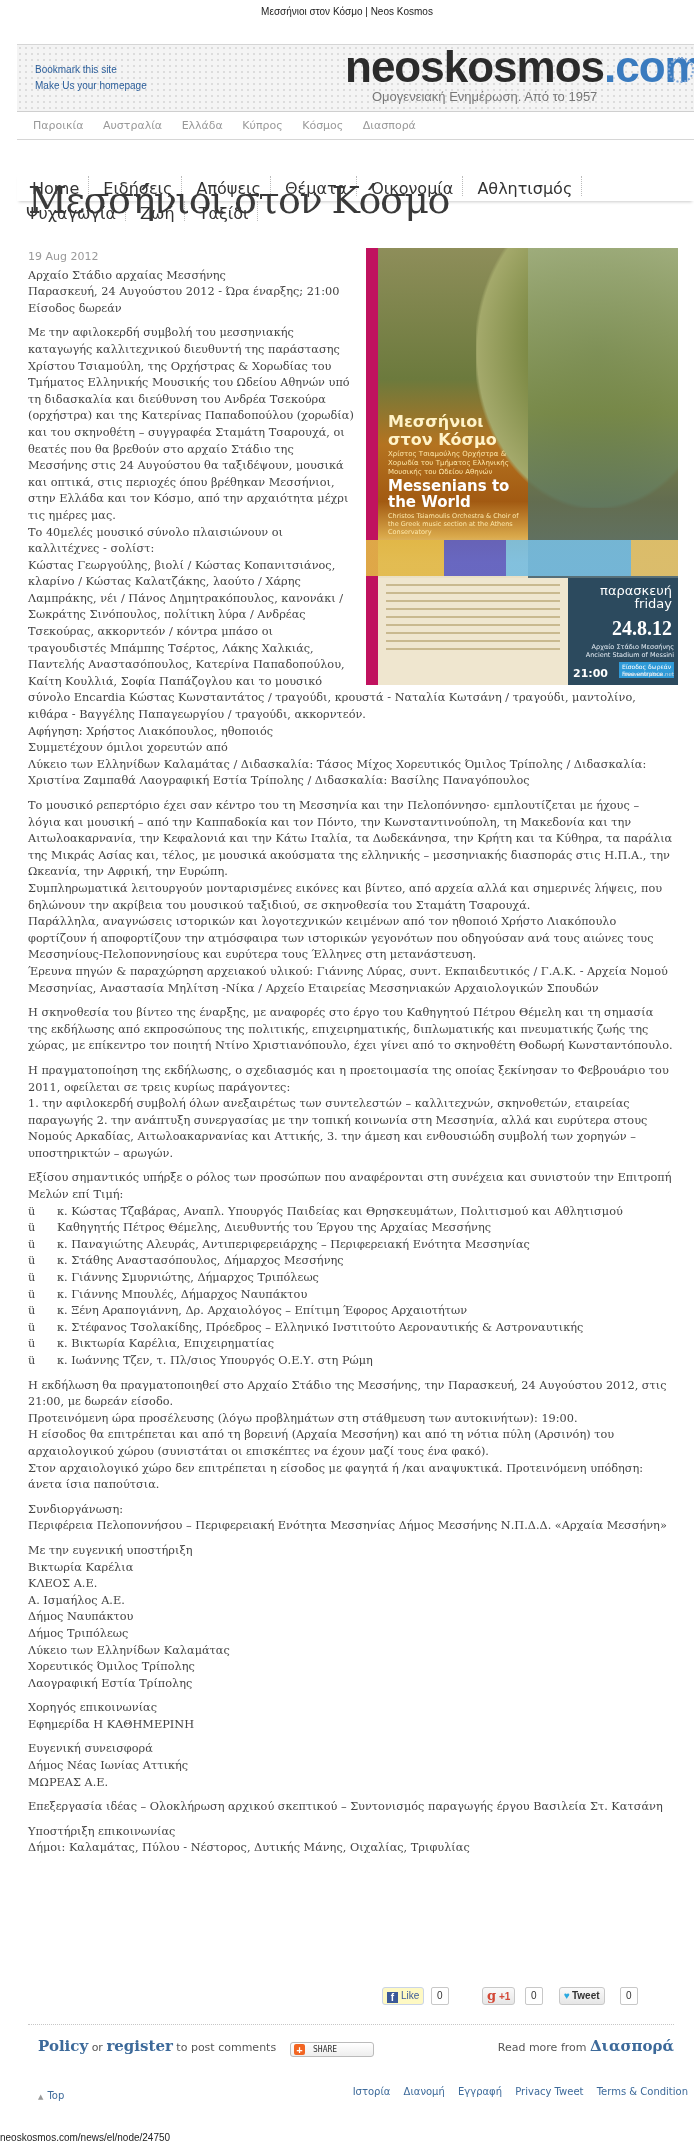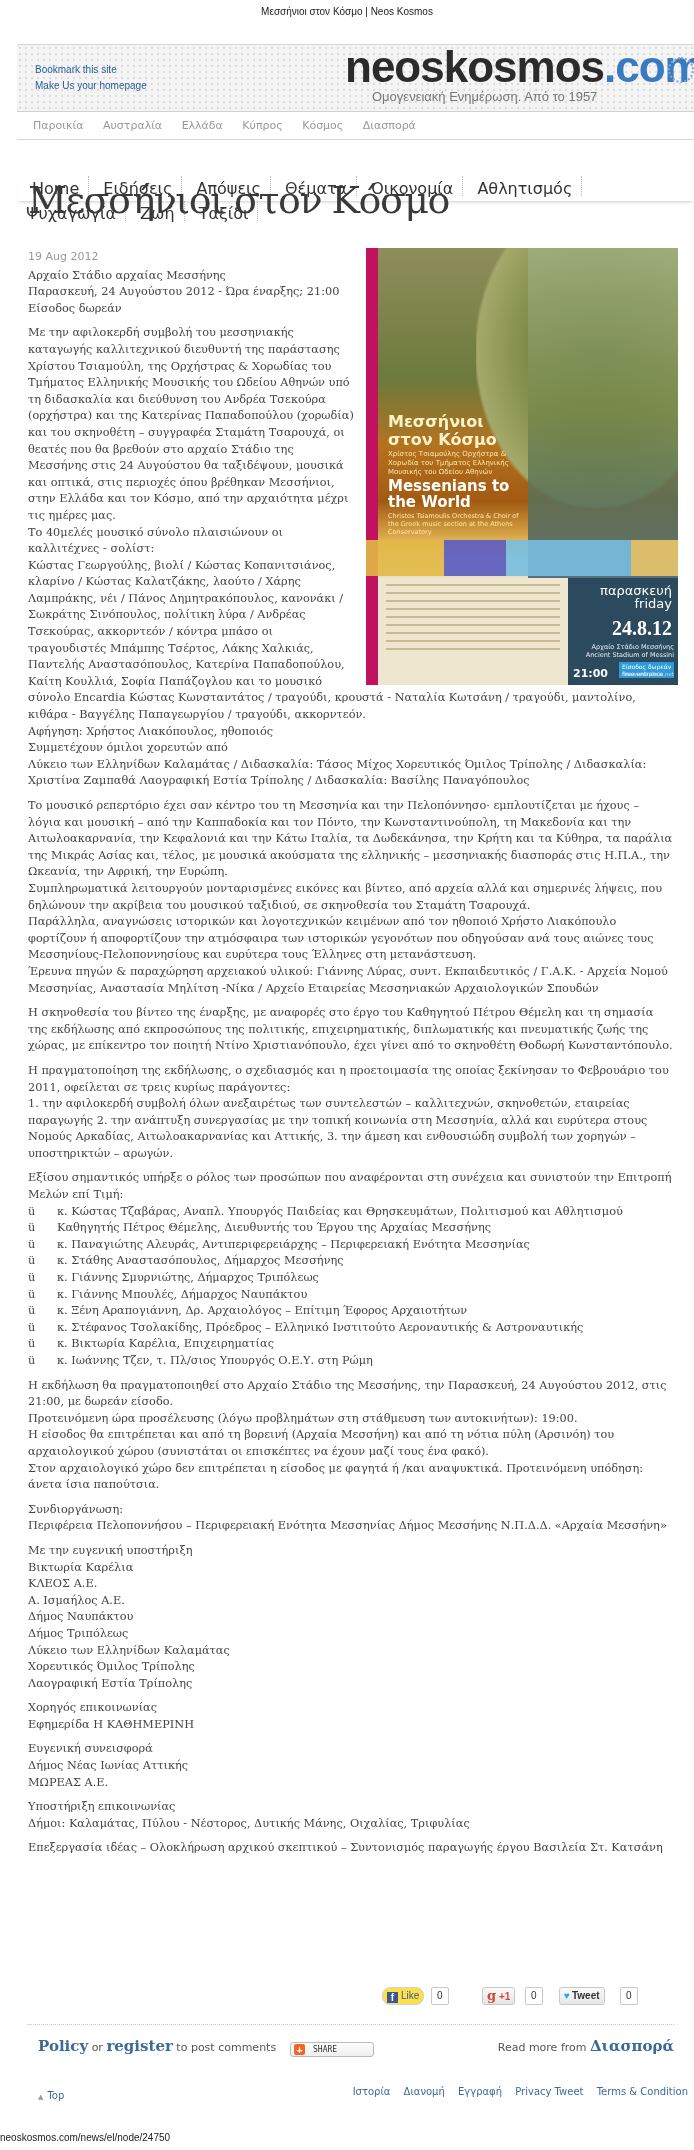--- a/index.html
+++ b/index.html
@@ -51,21 +51,21 @@
   .poster .sponsors { position: absolute; left: 12px; top: 330px; width: 190px; height: 107px; background: #efe6cf; }
   .poster .sponsors i { display: block; height: 2px; margin: 6px 8px; background: #c9b98f; }
   .poster .url { position: absolute; right: 4px; bottom: 2px; font-family: "DejaVu Sans", sans-serif; color: #cfd9e2; font-size: 5.5px; }
 
   .honor-list { margin: 0; padding: 0; list-style: none; }
   .honor-list li { position: relative; padding-left: 29px; }
   .honor-list li .bullet { position: absolute; left: 0; top: 0; }
 
   .social { position: absolute; top: 1987px; left: 0; width: 694px; height: 22px; font-family: "Liberation Sans", sans-serif; font-size: 10px; }
   .sbtn { position: absolute; height: 18px; border: 1px solid #c8c8c8; border-radius: 3px; background: linear-gradient(#fafafa, #e6e6e6); padding: 0 4px; line-height: 16px; color: #333; }
-  .fb { left: 382px; background: #fde047; border-color: #cad4e7; color: #3b5998; border-radius: 8px; }
+  .fb { left: 382px; background: #fef9c3; border-color: #cad4e7; color: #3b5998; }
   .fb .f { display: inline-block; width: 11px; height: 11px; background: #3b5998; color: #fff; font-weight: bold; text-align: center; line-height: 12px; font-size: 10px; margin-right: 3px; vertical-align: -2px; }
   .gp { left: 482px; color: #d34836; font-weight: bold; }
   .tw { left: 559px; font-weight: bold; color: #333; }
   .tw .bird { color: #2aa9e0; margin-right: 2px; }
   .count { position: absolute; height: 18px; border: 1px solid #c8c8c8; border-radius: 2px; background: #fff; padding: 0 5px; line-height: 16px; color: #333; }
   .c1 { left: 431px; } .c2 { left: 525px; } .c3 { left: 620px; }
 
   .divider { position: absolute; top: 2024px; left: 28px; width: 646px; border-top: 1px dotted #c7c7c7; }
 
   .comments { position: absolute; top: 2037px; left: 38px; font-family: "DejaVu Sans", sans-serif; font-size: 11px; color: #555; }
@@ -221,25 +221,25 @@
   <p>
     <span>Χορηγός επικοινωνίας</span><br>
     <span>Εφημερίδα Η ΚΑΘΗΜΕΡΙΝΗ</span>
   </p>
   <p>
     <span>Ευγενική συνεισφορά</span><br>
     <span>Δήμος Νέας Ιωνίας Αττικής</span><br>
     <span>ΜΩΡΕΑΣ Α.Ε.</span>
   </p>
   <p>
+    <span>Επεξεργασία ιδέας – Ολοκλήρωση αρχικού σκεπτικού – Συντονισμός παραγωγής έργου Βασιλεία Στ. Κατσάνη</span>
+  </p>
+  <p>
     <span>Υποστήριξη επικοινωνίας</span><br>
     <span>Δήμοι: Καλαμάτας, Πύλου - Νέστορος, Δυτικής Μάνης, Οιχαλίας, Τριφυλίας</span>
-  </p>
-  <p>
-    <span>Επεξεργασία ιδέας – Ολοκλήρωση αρχικού σκεπτικού – Συντονισμός παραγωγής έργου Βασιλεία Στ. Κατσάνη</span>
   </p>
 </div>
 
 <div class="social">
   <div class="sbtn fb"><span class="f">f</span><span>Like</span></div>
   <div class="count c1">0</div>
   <div class="sbtn gp"><span style="font-family:'DejaVu Serif',serif;font-size:13px;">g</span> <span>+1</span></div>
   <div class="count c2">0</div>
   <div class="sbtn tw"><span class="bird">♥</span><span>Tweet</span></div>
   <div class="count c3">0</div>

